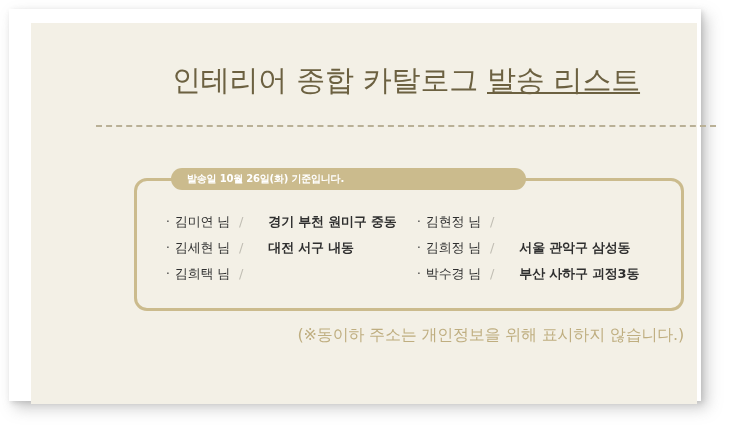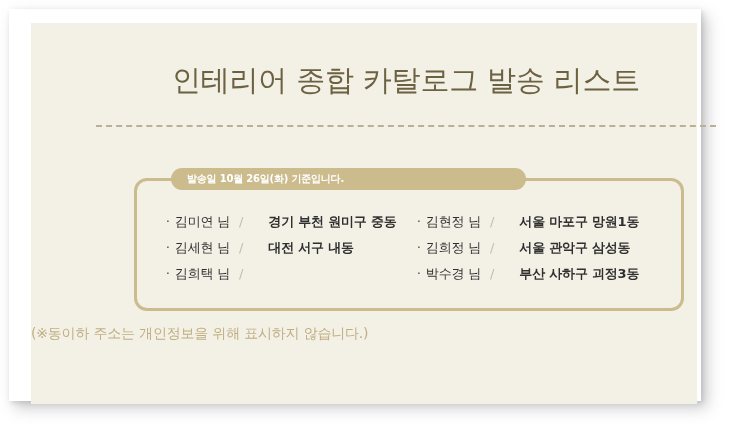--- a/index.html
+++ b/index.html
@@ -50,20 +50,21 @@
     font-weight: normal;
     color: #6c6141;
     letter-spacing: -0.2px;
   }
   .title-light {
     font-size: 29px;
     font-weight: normal;
     color: #6c6141;
     letter-spacing: -0.2px;
     margin-left: 9px;
+    text-decoration: underline;
   }
 
   
   #divider {
     position: absolute;
     left: 65px;
     top: 102px;
     width: 620px;
     height: 0;
     border-top: 2px dashed #b9b096;
@@ -146,21 +147,22 @@
     letter-spacing: -0.2px;
     margin-left: 16px;
   }
 
   
   #footnote {
     position: absolute;
     left: 0;
     top: 302px;
     width: 653px;
-    font-size: 14px;
+    text-align: right;
+    font-size: 16px;
     color: #bfae80;
     letter-spacing: -0.2px;
     white-space: nowrap;
   }
 </style>
 </head>
 <body>
 
 <div id="card-frame">
   <div id="panel">
@@ -195,21 +197,20 @@
           <span class="entry-name">김희택 님</span>
           <span class="entry-sep">/</span>
         </div>
       </div>
 
       <div class="list-col right">
         <div class="entry">
           <span class="bullet">·</span>
           <span class="entry-name">김현정 님</span>
           <span class="entry-sep">/</span>
-          <span class="entry-addr">서울 마포구 망원1동</span>
         </div>
         <div class="entry">
           <span class="bullet">·</span>
           <span class="entry-name">김희정 님</span>
           <span class="entry-sep">/</span>
           <span class="entry-addr">서울 관악구 삼성동</span>
         </div>
         <div class="entry">
           <span class="bullet">·</span>
           <span class="entry-name">박수경 님</span>

